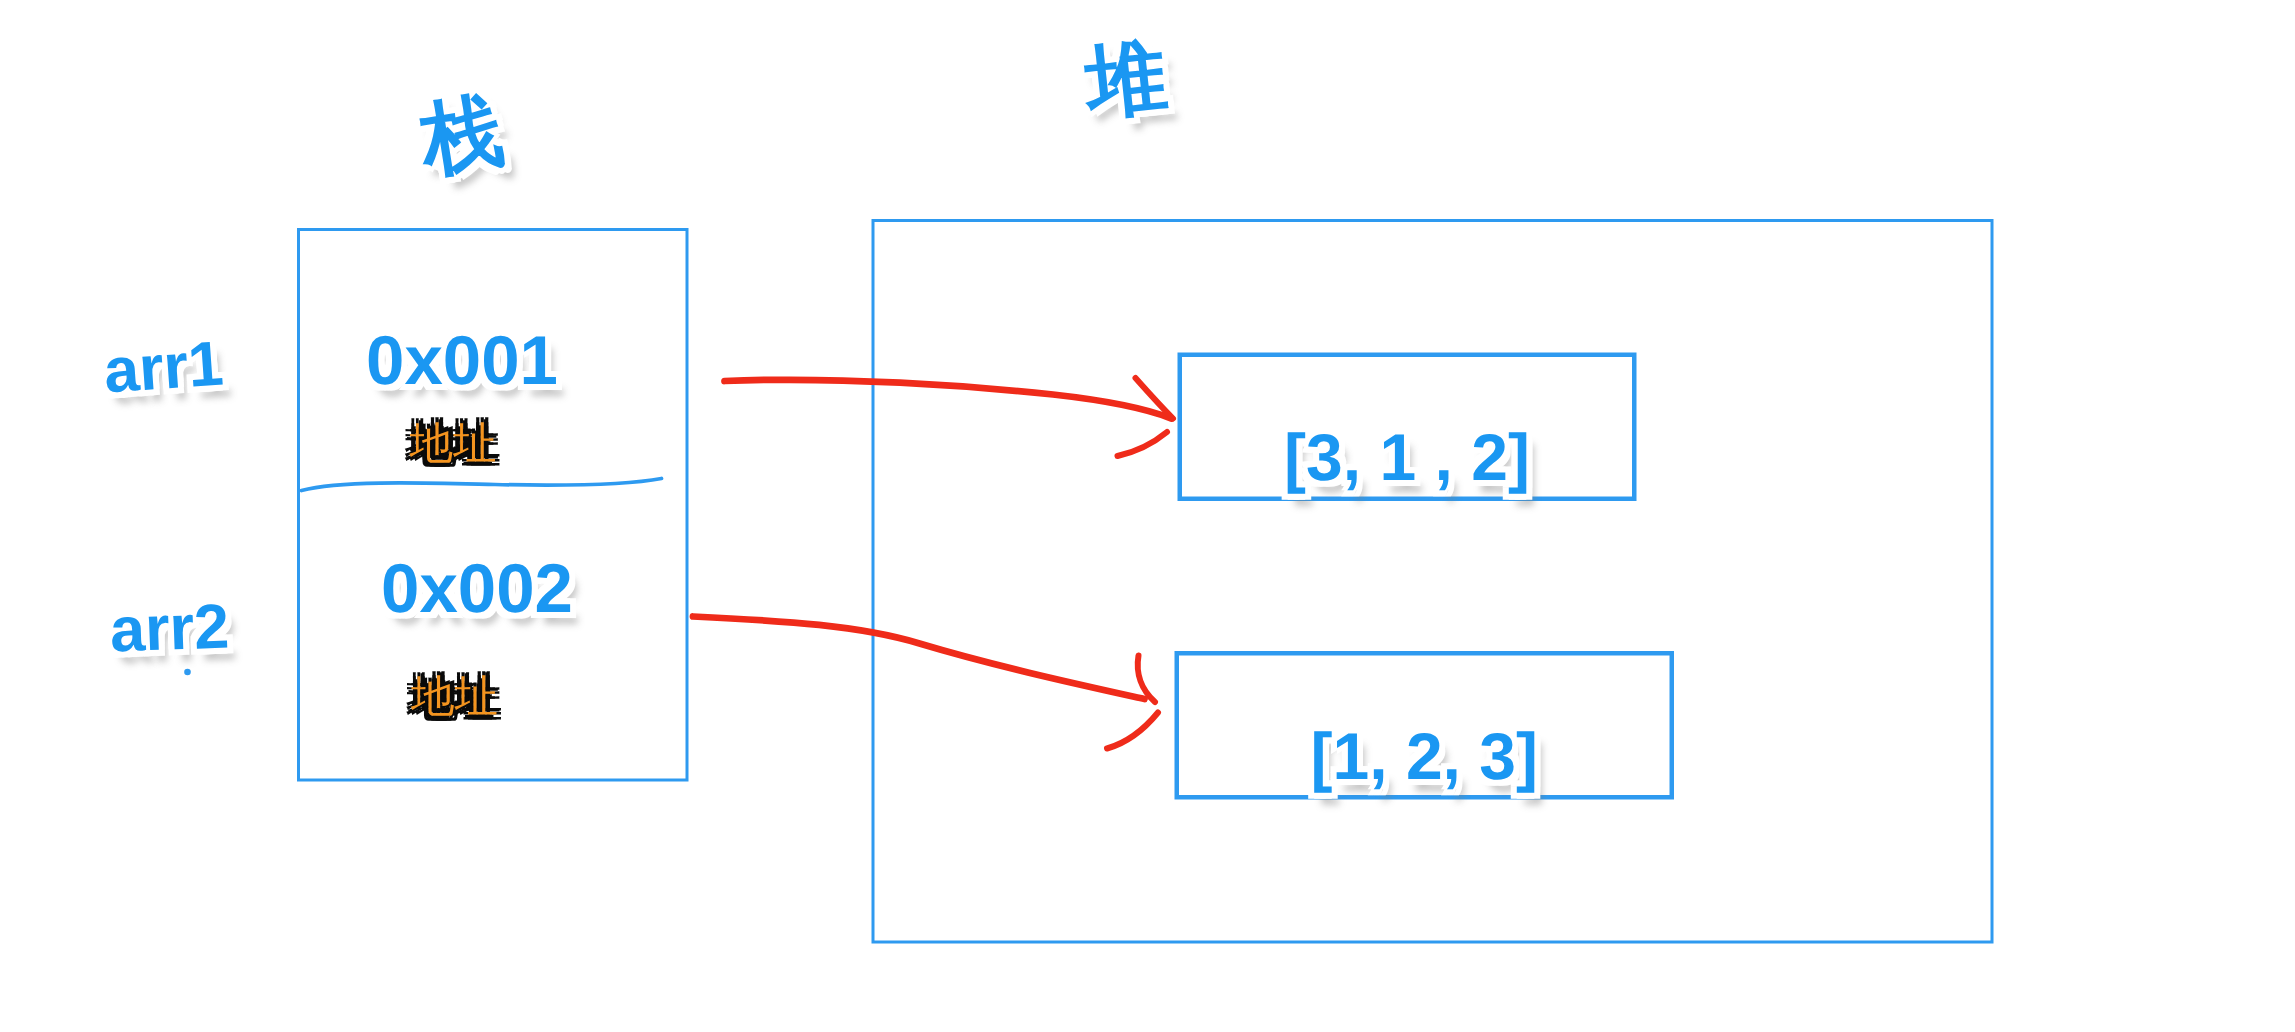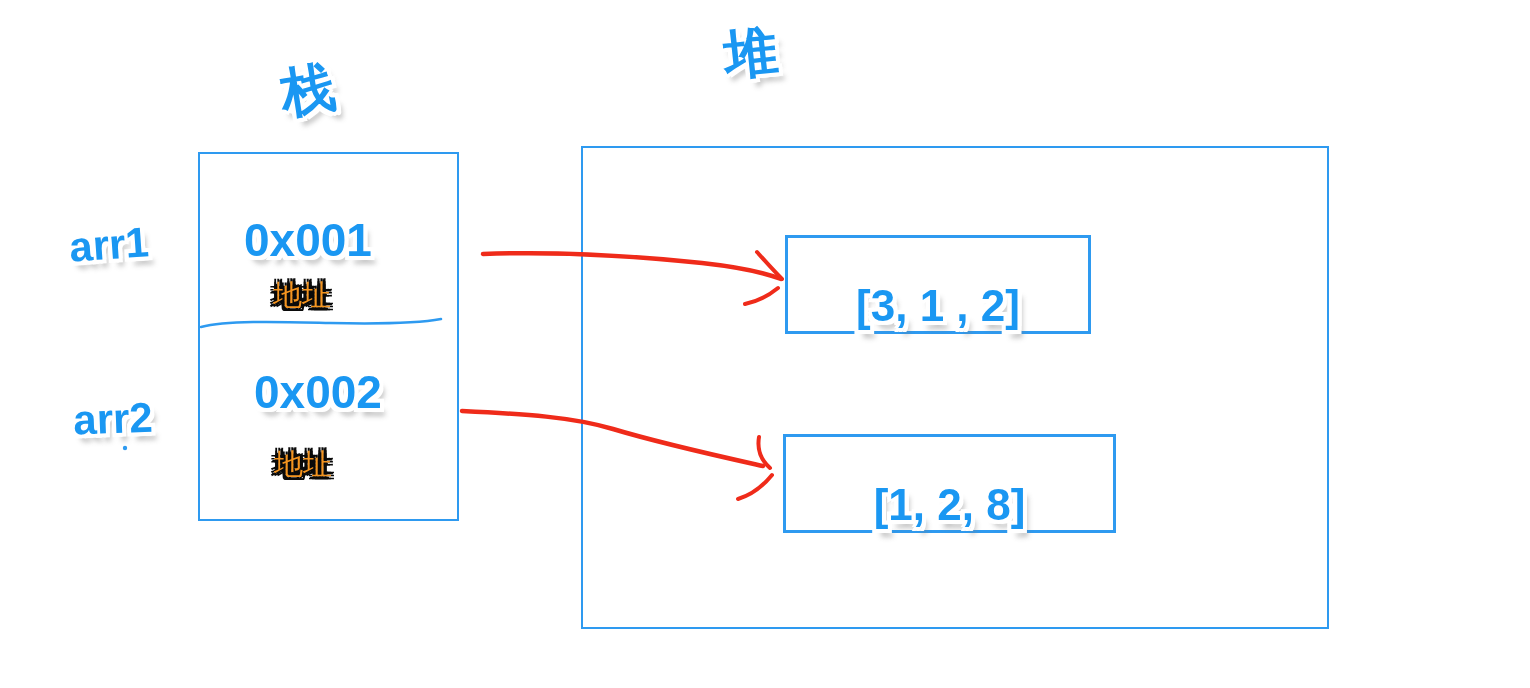--- a/index.html
+++ b/index.html
@@ -80,21 +80,21 @@
 
   <div class="abs addr-value txt-blue val-1">0x001</div>
   <div class="abs addr-caption txt-orange cap-1">地址</div>
   <div class="abs addr-value txt-blue val-2">0x002</div>
   <div class="abs addr-caption txt-orange cap-2">地址</div>
 
   <div class="obj-box obj-1">
     <span class="array-value txt-blue">[3, 1 , 2]</span>
   </div>
   <div class="obj-box obj-2">
-    <span class="array-value txt-blue">[1, 2, 8]</span>
+    <span class="array-value txt-blue">[1, 2, 3]</span>
   </div>
 
   <svg class="overlay" width="1530" height="688" viewBox="0 0 1530 688">
 
     <path class="stroke-blue" d="M 201 327 C 228 320 285 322 330 323 C 378 324 420 323 441 319"></path>
 
     <circle class="dot-blue" cx="125" cy="448" r="2.2"></circle>
 
     <path class="stroke-red w-main" d="M 483 254 C 560 251 645 257 702 263 C 738 267 763 272 781 279"></path>
     <path class="stroke-red w-barb" d="M 757 252 C 765 261 773 270 782 279"></path>

